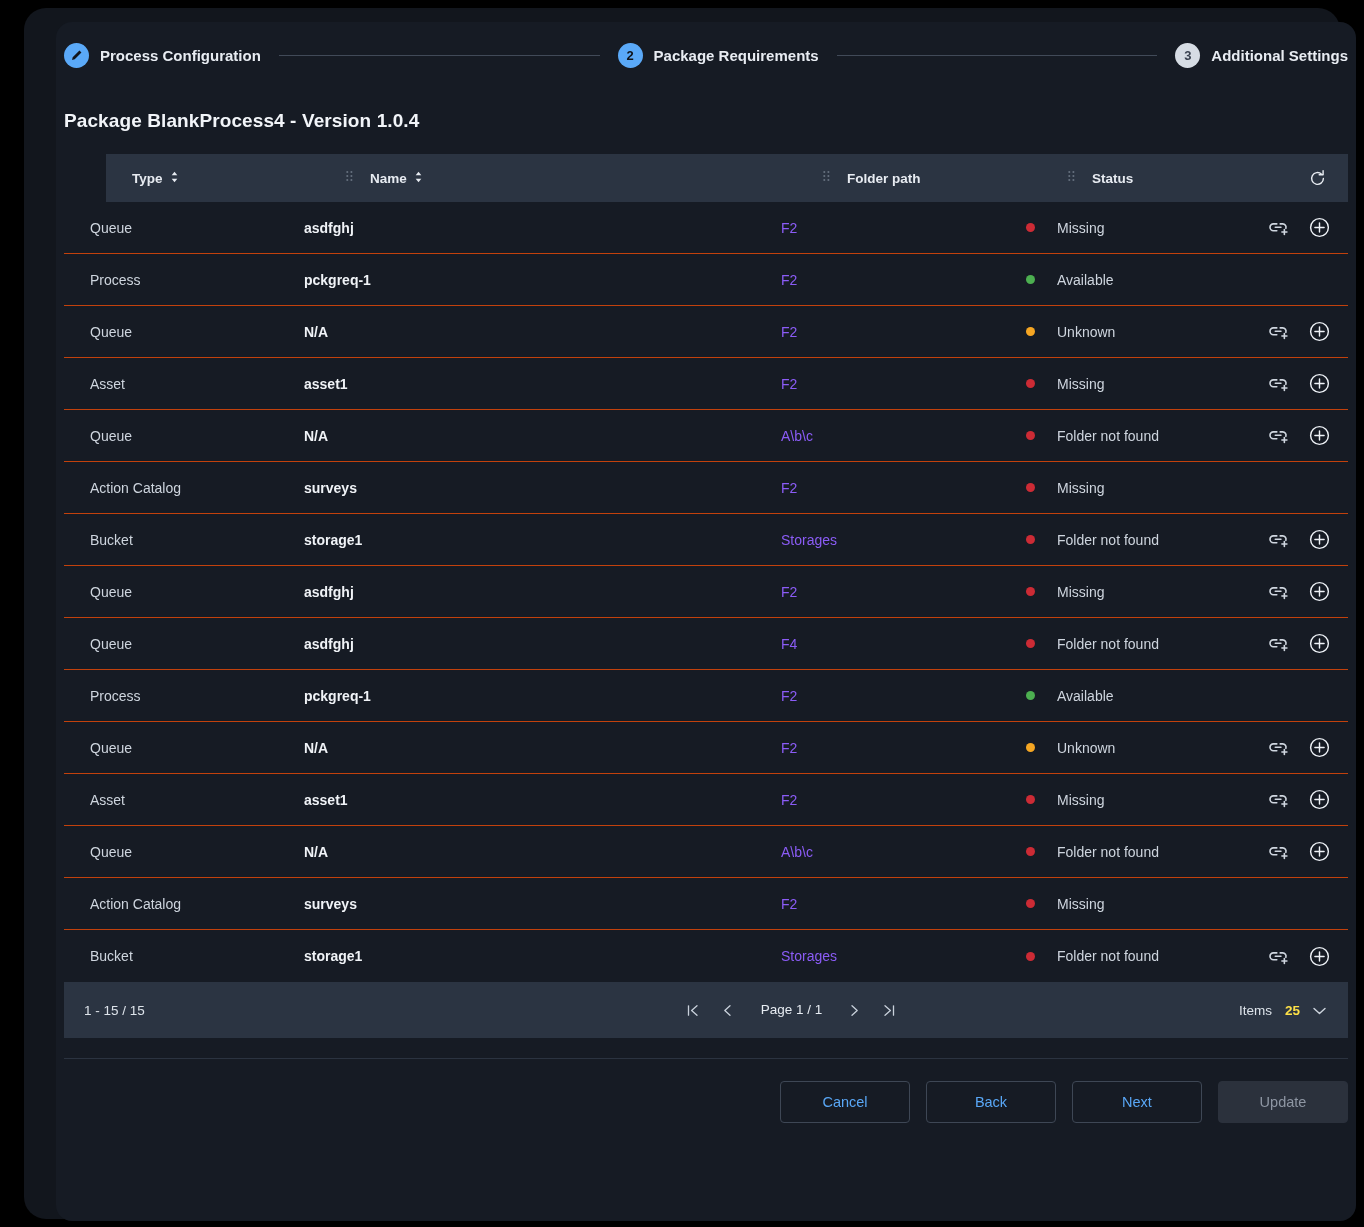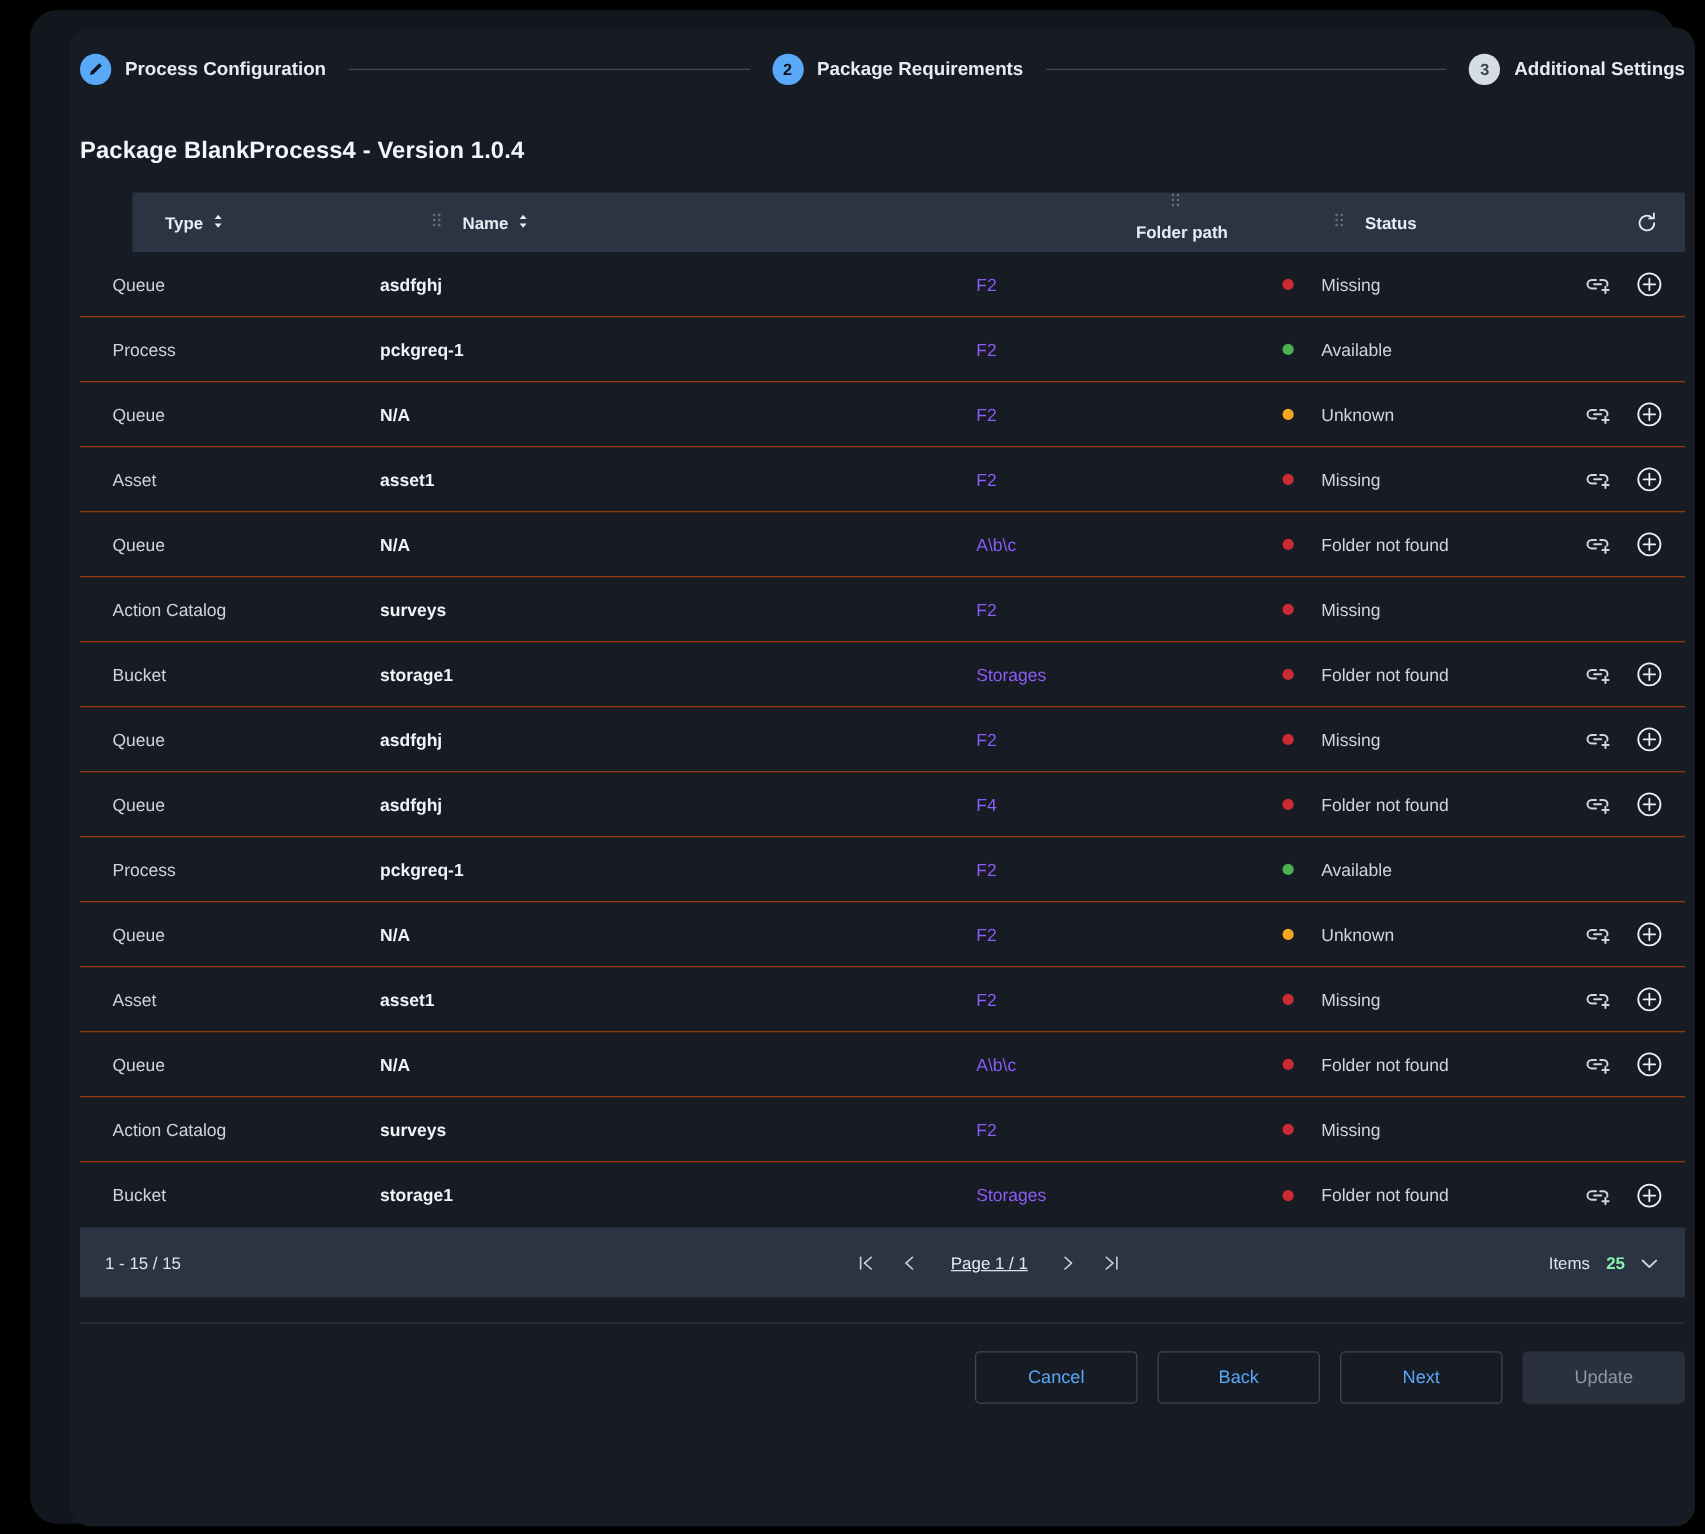--- a/index.html
+++ b/index.html
@@ -121,21 +121,21 @@
     font-weight: 700;
     margin-left: 42px;
   }
   .th {
     display: flex; align-items: center; gap: 7px;
     height: 100%;
   }
   .th .grip { margin-right: 10px; }
   .col-type   { width: 240px; padding-left: 26px; }
   .col-name   { width: 477px; }
-  .col-folder { width: 245px; flex-direction: column; }
+  .col-folder { width: 245px; }
   .col-status { width: 228px; }
   .col-actions{ flex: 1 1 auto; display:flex; align-items:center; justify-content:flex-end; padding-right: 21px; }
 
   .t-row {
     display: flex;
     align-items: center;
     height: 52px;
     border-bottom: 1px solid #c2410c;
     background: #161b24;
     font-size: 14px;
@@ -165,32 +165,31 @@
     align-items: center;
     height: 56px;
     background: #2b3442;
     color: #dde3ea;
     font-size: 13.5px;
     padding: 0 22px 0 20px;
   }
   .foot-count { width: 260px; }
   .pager {
     flex: 1 1 auto;
-    display: flex; align-items: center; justify-content: center;
+    display: flex; align-items: flex-start; justify-content: center;
     gap: 20px;
-    text-decoration: underline;
   }
   .pg-btn { background: none; border: 0; color: #c9d1db; cursor: pointer; line-height: 0; padding: 2px; }
   .pg-label { font-size: 13.5px; color: #e7ecf2; min-width: 74px; text-align: center; }
   .items-per {
     display: flex; align-items: center; gap: 13px;
     font-size: 13.5px; color: #dde3ea;
     cursor: pointer;
   }
-  .items-val { font-weight: 700; color: #86efac; }
+  .items-val { font-weight: 700; color: #fde047; }
 
   
   .divider {
     margin: 20px 8px 0 8px;
     height: 1px;
     background: #2b3340;
   }
   .actions {
     display: flex; align-items: center; justify-content: flex-end;
     gap: 16px;

